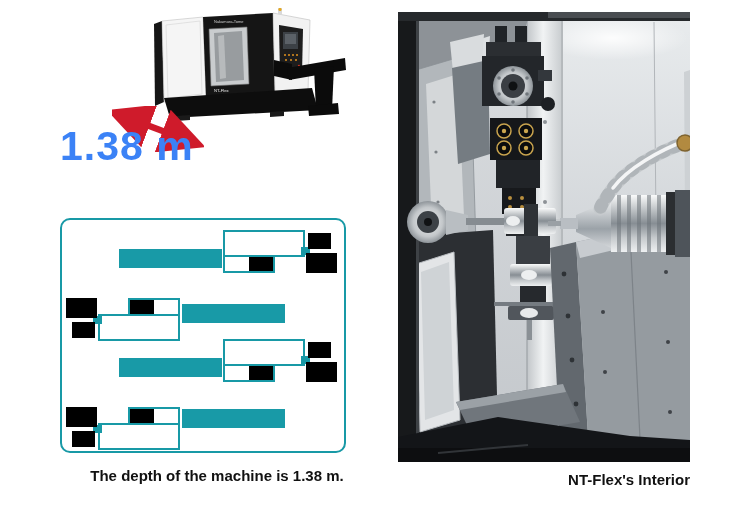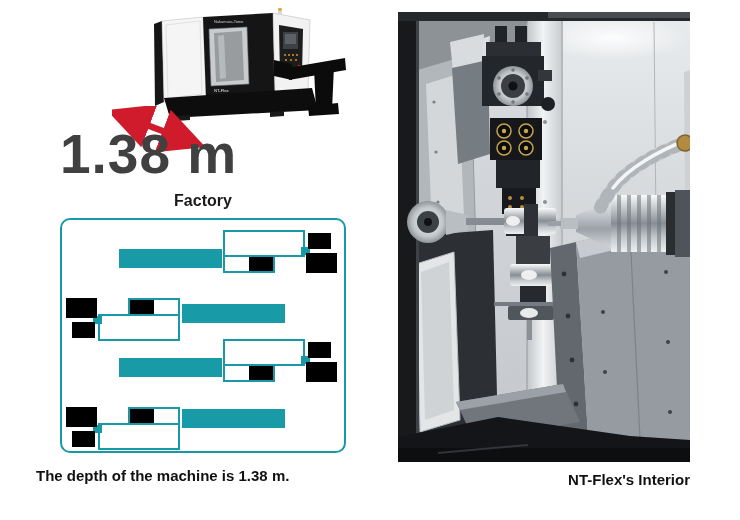--- a/index.html
+++ b/index.html
@@ -4,43 +4,43 @@
 <style>
   html,body{margin:0;padding:0;background:#fff;}
   .canvas{
     position:relative;width:740px;height:520px;background:#ffffff;
     font-family:"Liberation Sans",sans-serif;overflow:hidden;
   }
   
   .photo-machine{position:absolute;left:150px;top:8px;width:198px;height:118px;}
   .arrow-wrap{position:absolute;left:112px;top:106px;width:92px;height:46px;}
   .dim-label{
-    position:absolute;left:60px;top:124px;font-size:55px;font-weight:600;
-    color:#404040;letter-spacing:1px;line-height:1.1;
+    position:absolute;left:60px;top:124px;font-size:41px;font-weight:600;
+    color:#3b82f6;letter-spacing:1px;line-height:1.1;
   }
   .factory-title{
     position:absolute;left:60px;top:192px;width:286px;text-align:center;
     font-size:16px;font-weight:600;color:#1a1a1a;
   }
   .factory-box{
     position:absolute;left:60px;top:218px;width:286px;height:235px;
     border:2px solid #1899a6;border-radius:10px;background:#fff;box-sizing:border-box;
   }
   .fbar{position:absolute;width:103px;height:19px;background:#189aa7;}
   .fmachine{position:absolute;width:114px;height:43px;}
   .fmachine.flip{transform:rotate(180deg);}
   .fm-body{position:absolute;left:0;top:0;width:82px;height:27px;background:#fff;border:2px solid #1899a6;box-sizing:border-box;}
   .fm-strip{position:absolute;left:0;top:25px;width:52px;height:18px;background:#fff;border:2px solid #1899a6;box-sizing:border-box;}
   .fm-strip-black{position:absolute;right:0;top:0;width:50%;height:100%;background:#000;}
   .fm-notch{position:absolute;left:78px;top:17px;width:9px;height:8px;background:#1899a6;}
   .fm-block-a{position:absolute;left:85px;top:3px;width:23px;height:16px;background:#000;}
   .fm-block-b{position:absolute;left:83px;top:23px;width:31px;height:20px;background:#000;}
   
   .caption{position:absolute;font-size:15px;font-weight:700;color:#111;}
-  .caption-left{left:36px;top:467px;width:330px;}
+  .caption-left{left:52px;top:467px;width:330px;text-align:center;}
   .caption-right{left:398px;top:471px;width:292px;text-align:right;}
   
   .interior{position:absolute;left:398px;top:12px;width:292px;height:450px;}
 </style>
 </head>
 <body>
 
 <div class="canvas">
 
   <svg class="photo-machine" viewBox="0 0 198 118">
@@ -84,21 +84,20 @@
     <defs>
       <marker id="ah" markerWidth="7" markerHeight="7" refX="3.5" refY="3.5" orient="auto-start-reverse">
         <path d="M0,0 L7,3.5 L0,7 z" fill="#cf1b2b"></path>
       </marker>
     </defs>
     <line x1="16" y1="12" x2="72" y2="33" stroke="#cf1b2b" stroke-width="6.5" marker-start="url(#ah)" marker-end="url(#ah)"></line>
   </svg>
 
   <div class="dim-label">1.38 m</div>
 
-  <div class="factory-title">Factory</div>
 
   <div class="factory-box">
 
     <div class="fbar" style="left:57px;top:29px;"></div>
     <div class="fmachine" style="left:161px;top:10px;">
       <div class="fm-body"></div>
       <div class="fm-strip">
           <div class="fm-strip-black"></div>
         </div>
       <div class="fm-notch"></div>

